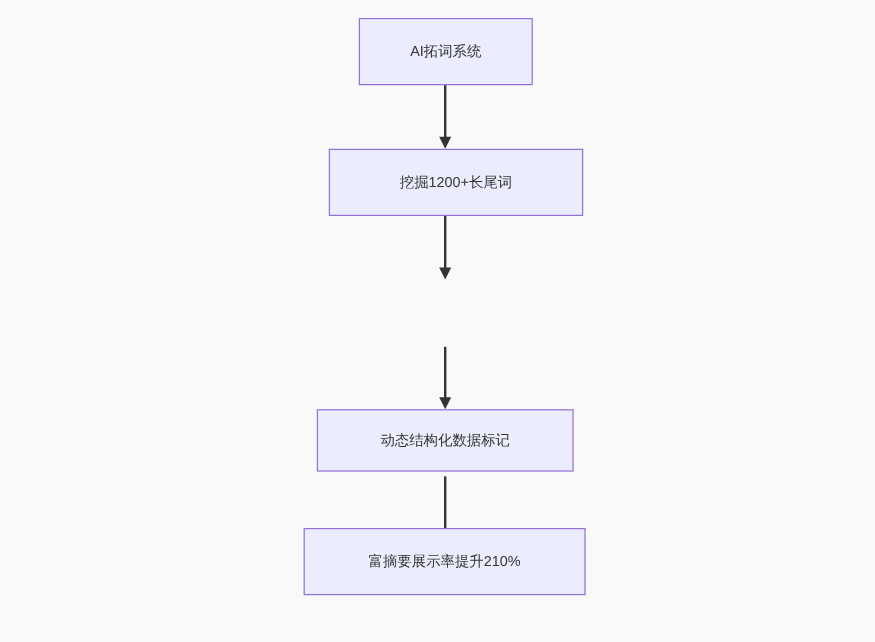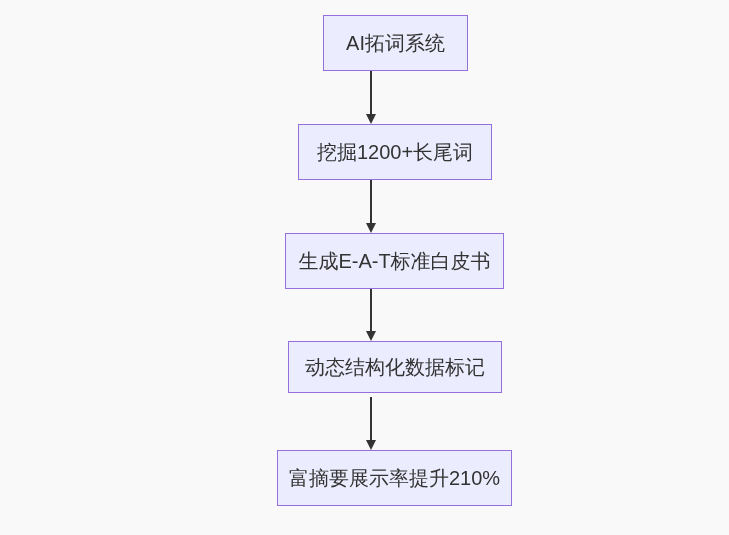--- a/index.html
+++ b/index.html
@@ -13,34 +13,33 @@
     background: var(--background, #f9f9f9);
     font-family: "Liberation Sans", sans-serif;
     overflow: hidden;
   }
   .node {
     position: absolute;
     box-sizing: border-box;
     background: var(--node-fill, #ECECFF);
     border: 1px solid var(--node-border, #9370DB);
     color: var(--text-color, #333333);
-    font-size: 20px;
+    font-size: 12px;
     line-height: 1;
     display: flex;
     align-items: center;
     justify-content: center;
     text-align: center;
     white-space: nowrap;
-    margin-left: 24px;
   }
   .node.n1 { left: 299px; top: 15px;  width: 145px; height: 56px; }
-  .node.n2 { left: 274px; top: 124px; width: 194px; height: 56px; text-align: right; }
+  .node.n2 { left: 274px; top: 124px; width: 212px; height: 56px; text-align: right; }
   .node.n3 { left: 261px; top: 233px; width: 219px; height: 56px; }
   .node.n4 { left: 264px; top: 341px; width: 214px; height: 52px; }
-  .node.n5 { left: 253px; top: 450px; width: 235px; height: 56px; }
+  .node.n5 { left: 253px; top: 440px; width: 235px; height: 56px; }
 
   .edge { position: absolute; }
   .edge .line {
     position: absolute;
     left: 0;
     top: 0;
     width: 2px;
     background: var(--arrow-color, #333333);
   }
   .edge .head {
@@ -72,21 +71,20 @@
     <div class="head"></div>
   </div>
 
   <div class="node n2">挖掘1200+长尾词</div>
 
   <div class="edge e2">
     <div class="line"></div>
     <div class="head"></div>
   </div>
 
-  <div class="node n3">生成E-A-T标准白皮书</div>
 
   <div class="edge e3">
     <div class="line"></div>
     <div class="head"></div>
   </div>
 
   <div class="node n4">动态结构化数据标记</div>
 
   <div class="edge e4">
     <div class="line"></div>

